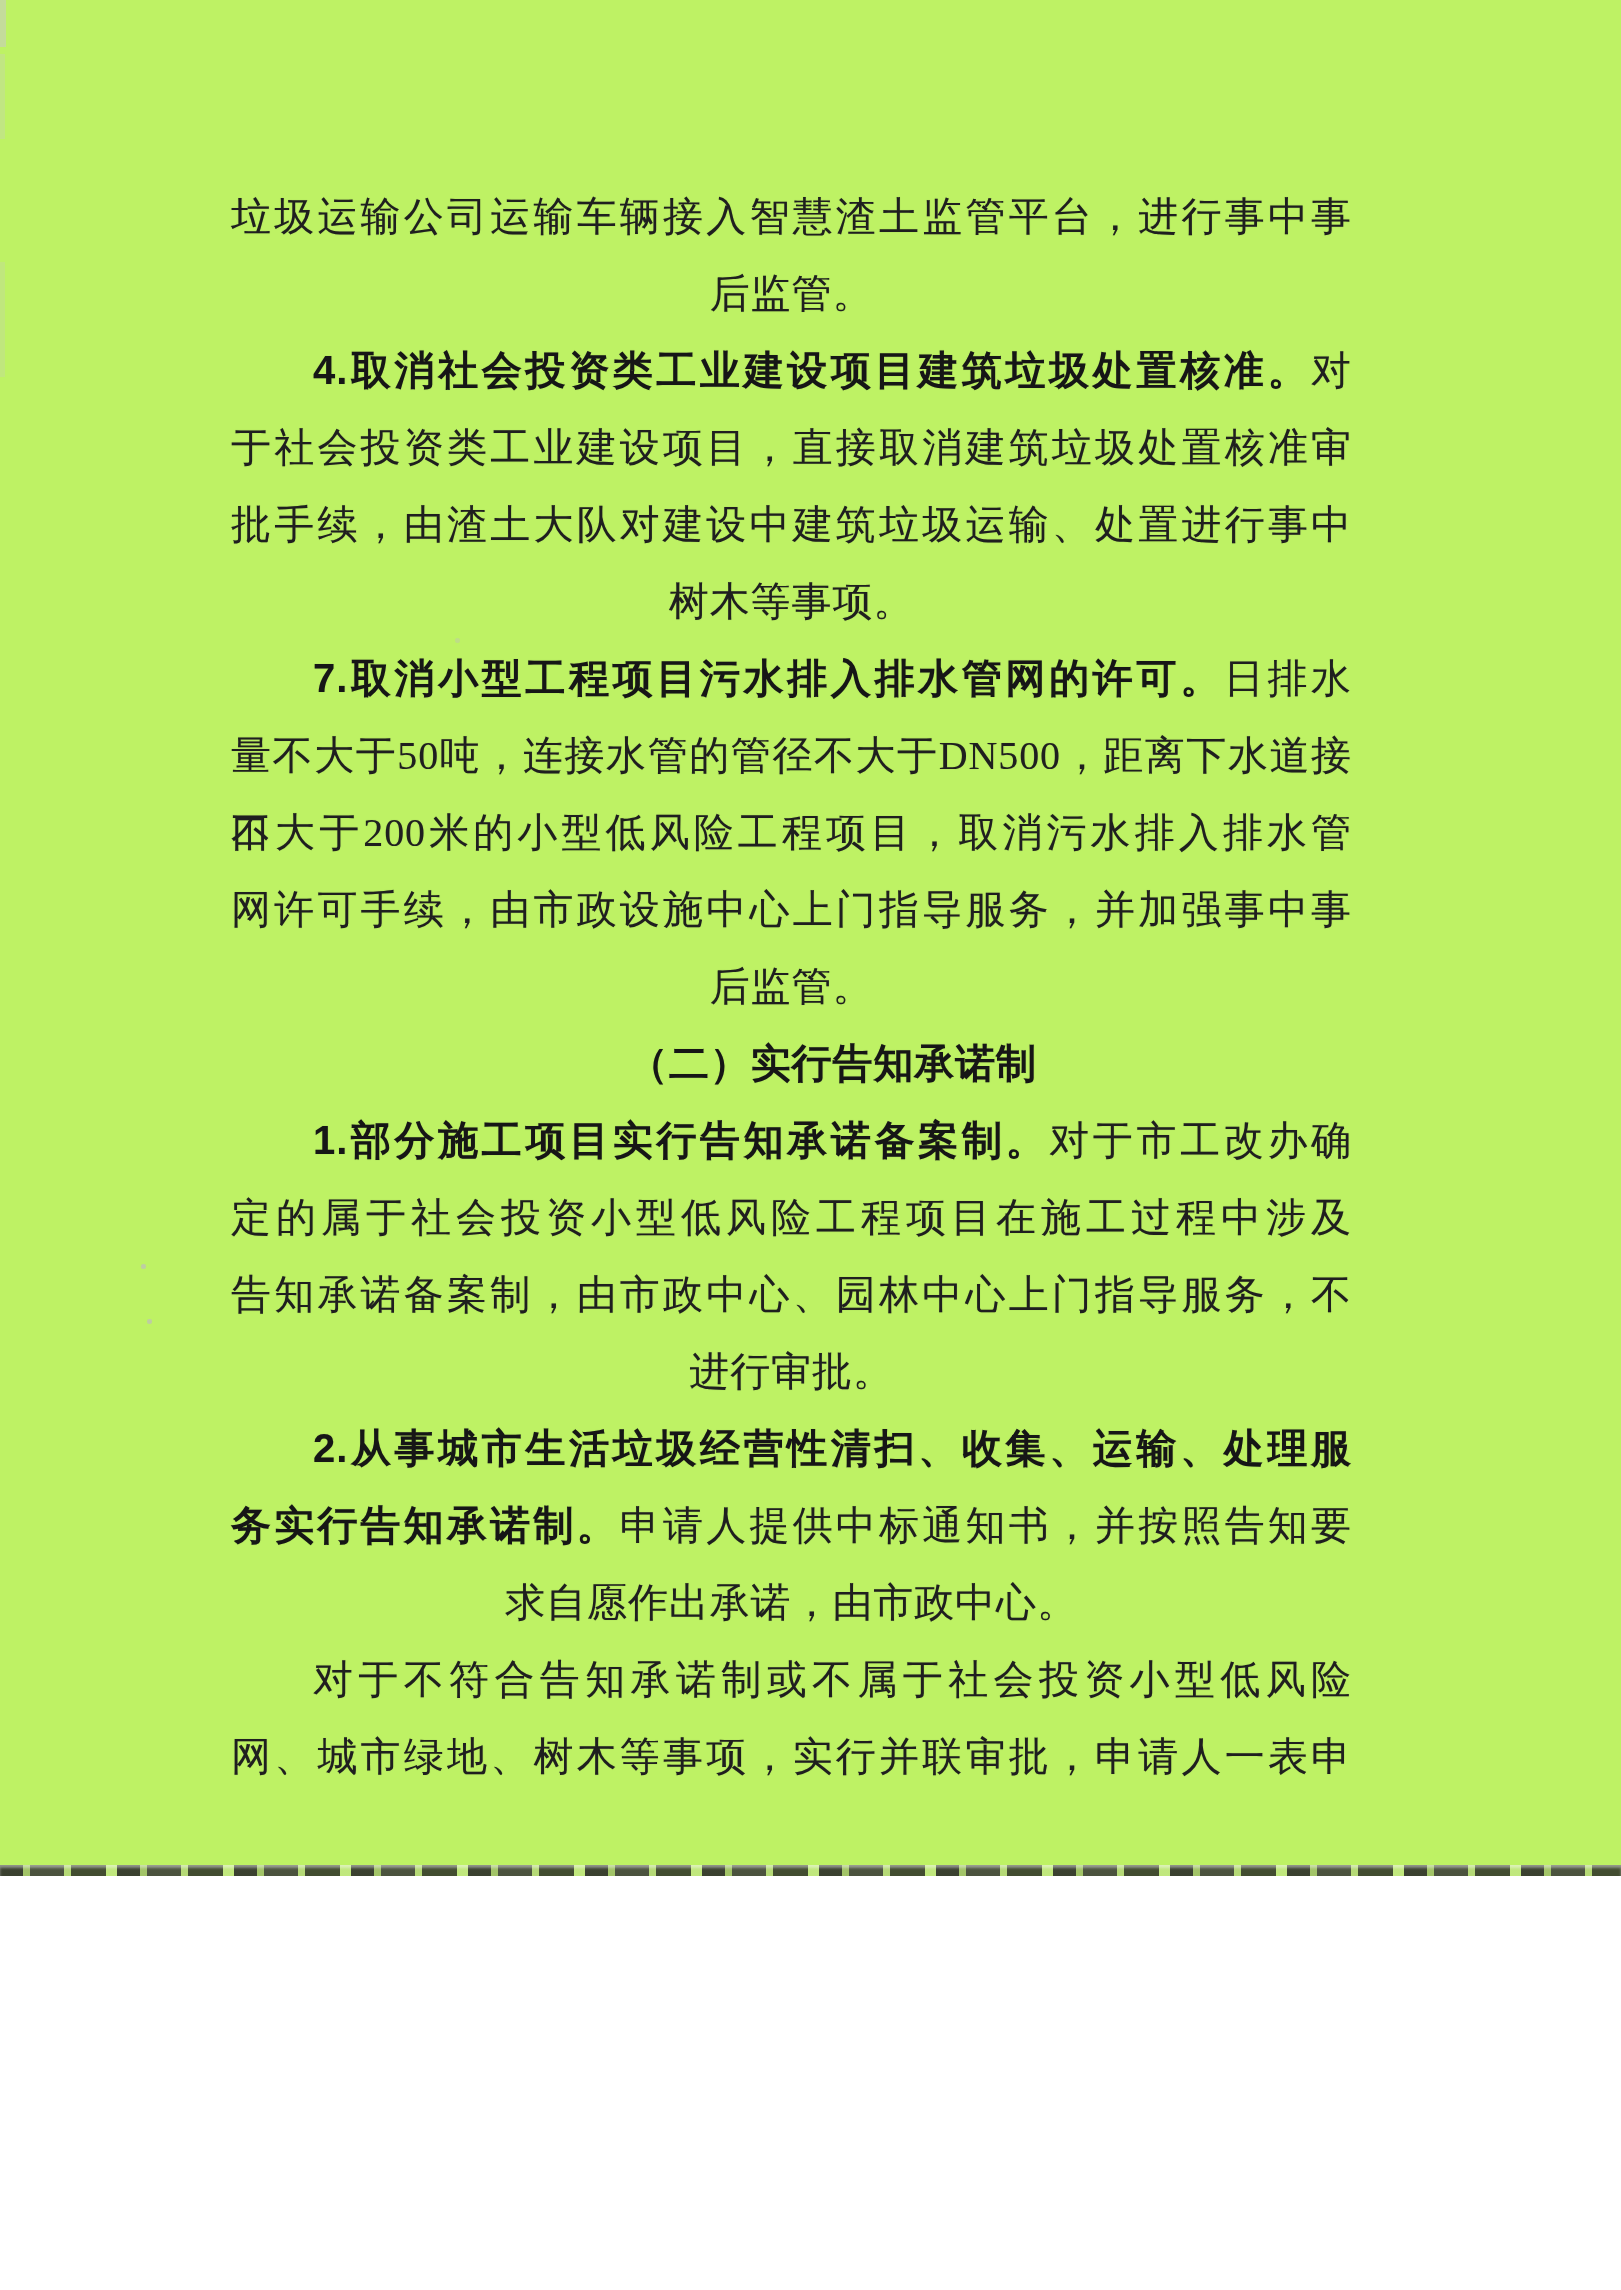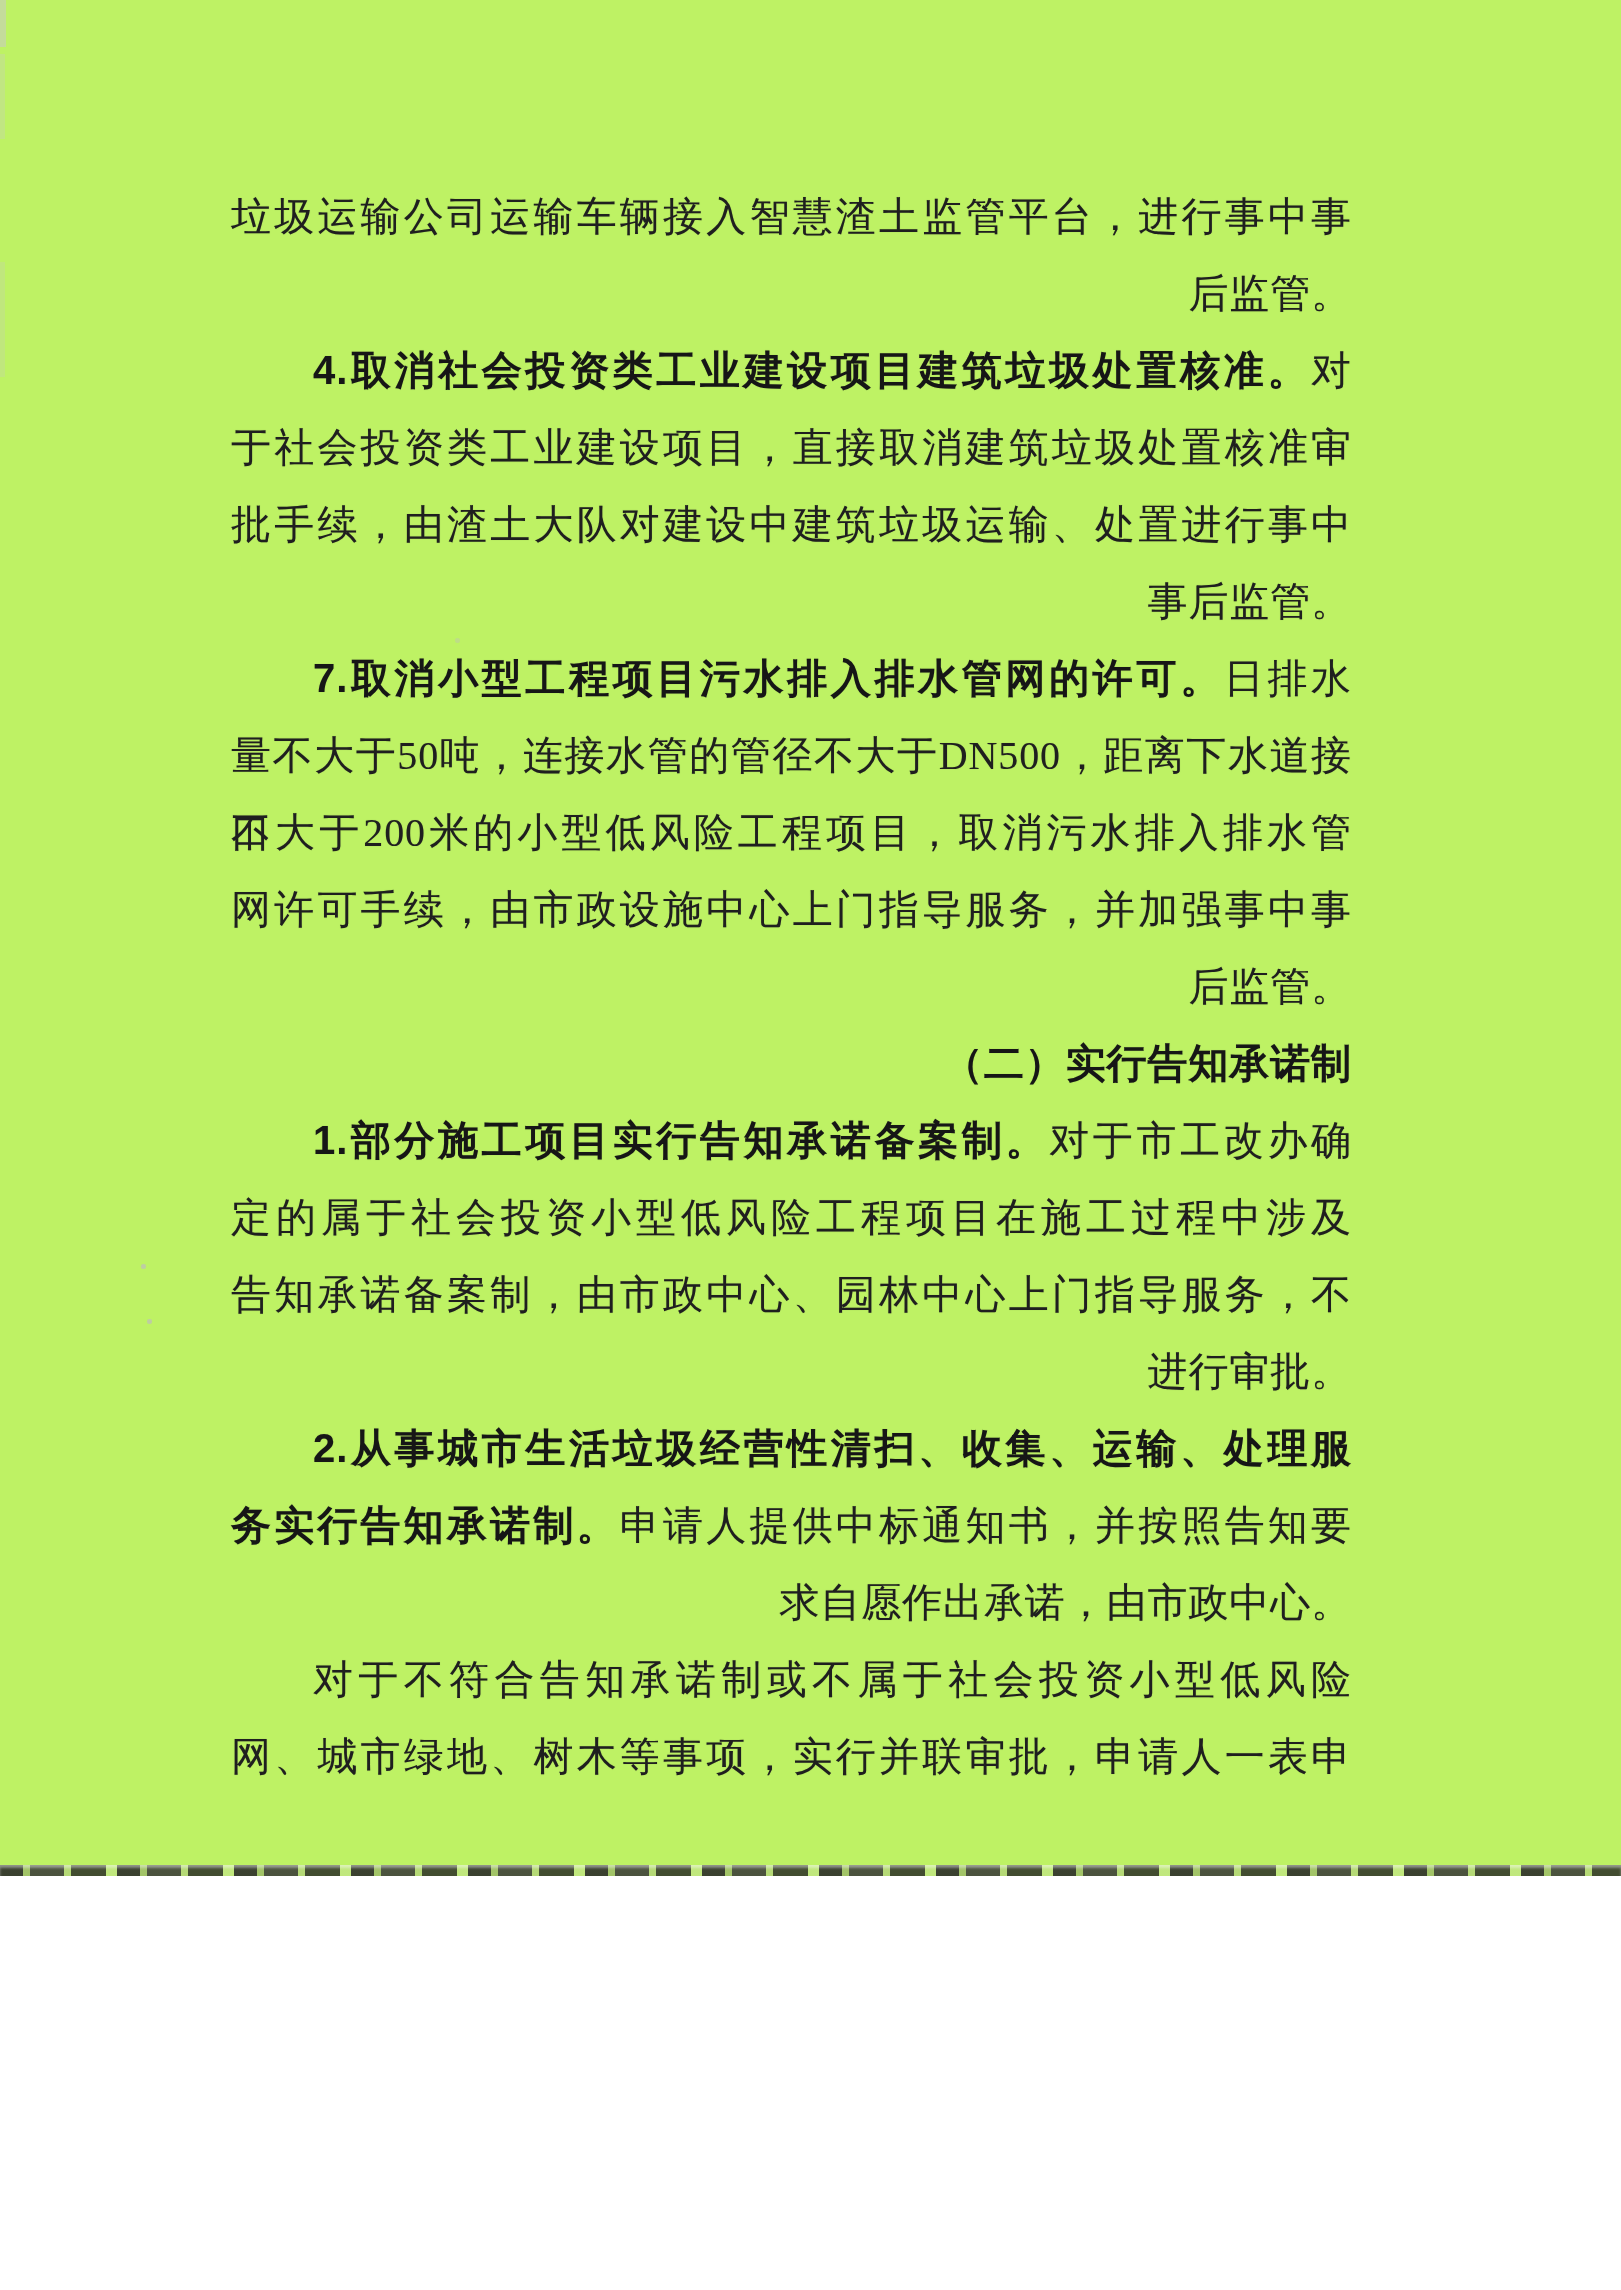--- a/index.html
+++ b/index.html
@@ -14,21 +14,21 @@
   .textblock{
     position:absolute;
     left:231px;top:178px;
     width:1121px;
   }
   .line{
     height:77px;
     line-height:77px;
     font-size:40px;
     white-space:nowrap;
-    text-align:right;
+    text-align:center;
     text-shadow:0 0 0.9px rgba(50,50,50,.35);
     letter-spacing:0.9px;
   }
   
   .jl{
     white-space:normal;
     text-align:justify;
     text-align-last:justify;
   }
   .ind{ text-indent:82px; }
@@ -64,21 +64,21 @@
 
 <div class="page">
 
   <div class="textblock">
 
     <div class="line jl"><span>垃圾运输公司运输车辆接入智慧渣土监管平台，进行事中事</span></div>
     <div class="line"><span>后监管。</span></div>
     <div class="line jl ind"><span class="b">4.取消社会投资类工业建设项目建筑垃圾处置核准。</span><span>对</span></div>
     <div class="line jl"><span>于社会投资类工业建设项目，直接取消建筑垃圾处置核准审</span></div>
     <div class="line jl"><span>批手续，由渣土大队对建设中建筑垃圾运输、处置进行事中</span></div>
-    <div class="line"><span>事后监管。</span></div>
+    <div class="line"><span>树木等事项。</span></div>
     <div class="line jl ind"><span class="b">7.取消小型工程项目污水排入排水管网的许可。</span><span>日排水</span></div>
     <div class="line jl"><span>量不大于50吨，连接水管的管径不大于DN500，距离下水道接口</span></div>
     <div class="line jl"><span>不大于200米的小型低风险工程项目，取消污水排入排水管</span></div>
     <div class="line jl"><span>网许可手续，由市政设施中心上门指导服务，并加强事中事</span></div>
     <div class="line"><span>后监管。</span></div>
     <div class="line ind"><span class="b">（二）实行告知承诺制</span></div>
     <div class="line jl ind"><span class="b">1.部分施工项目实行告知承诺备案制。</span><span>对于市工改办确</span></div>
     <div class="line jl"><span>定的属于社会投资小型低风险工程项目在施工过程中涉及</span></div>
     <div class="line jl"><span>告知承诺备案制，由市政中心、园林中心上门指导服务，不</span></div>
     <div class="line"><span>进行审批。</span></div>

